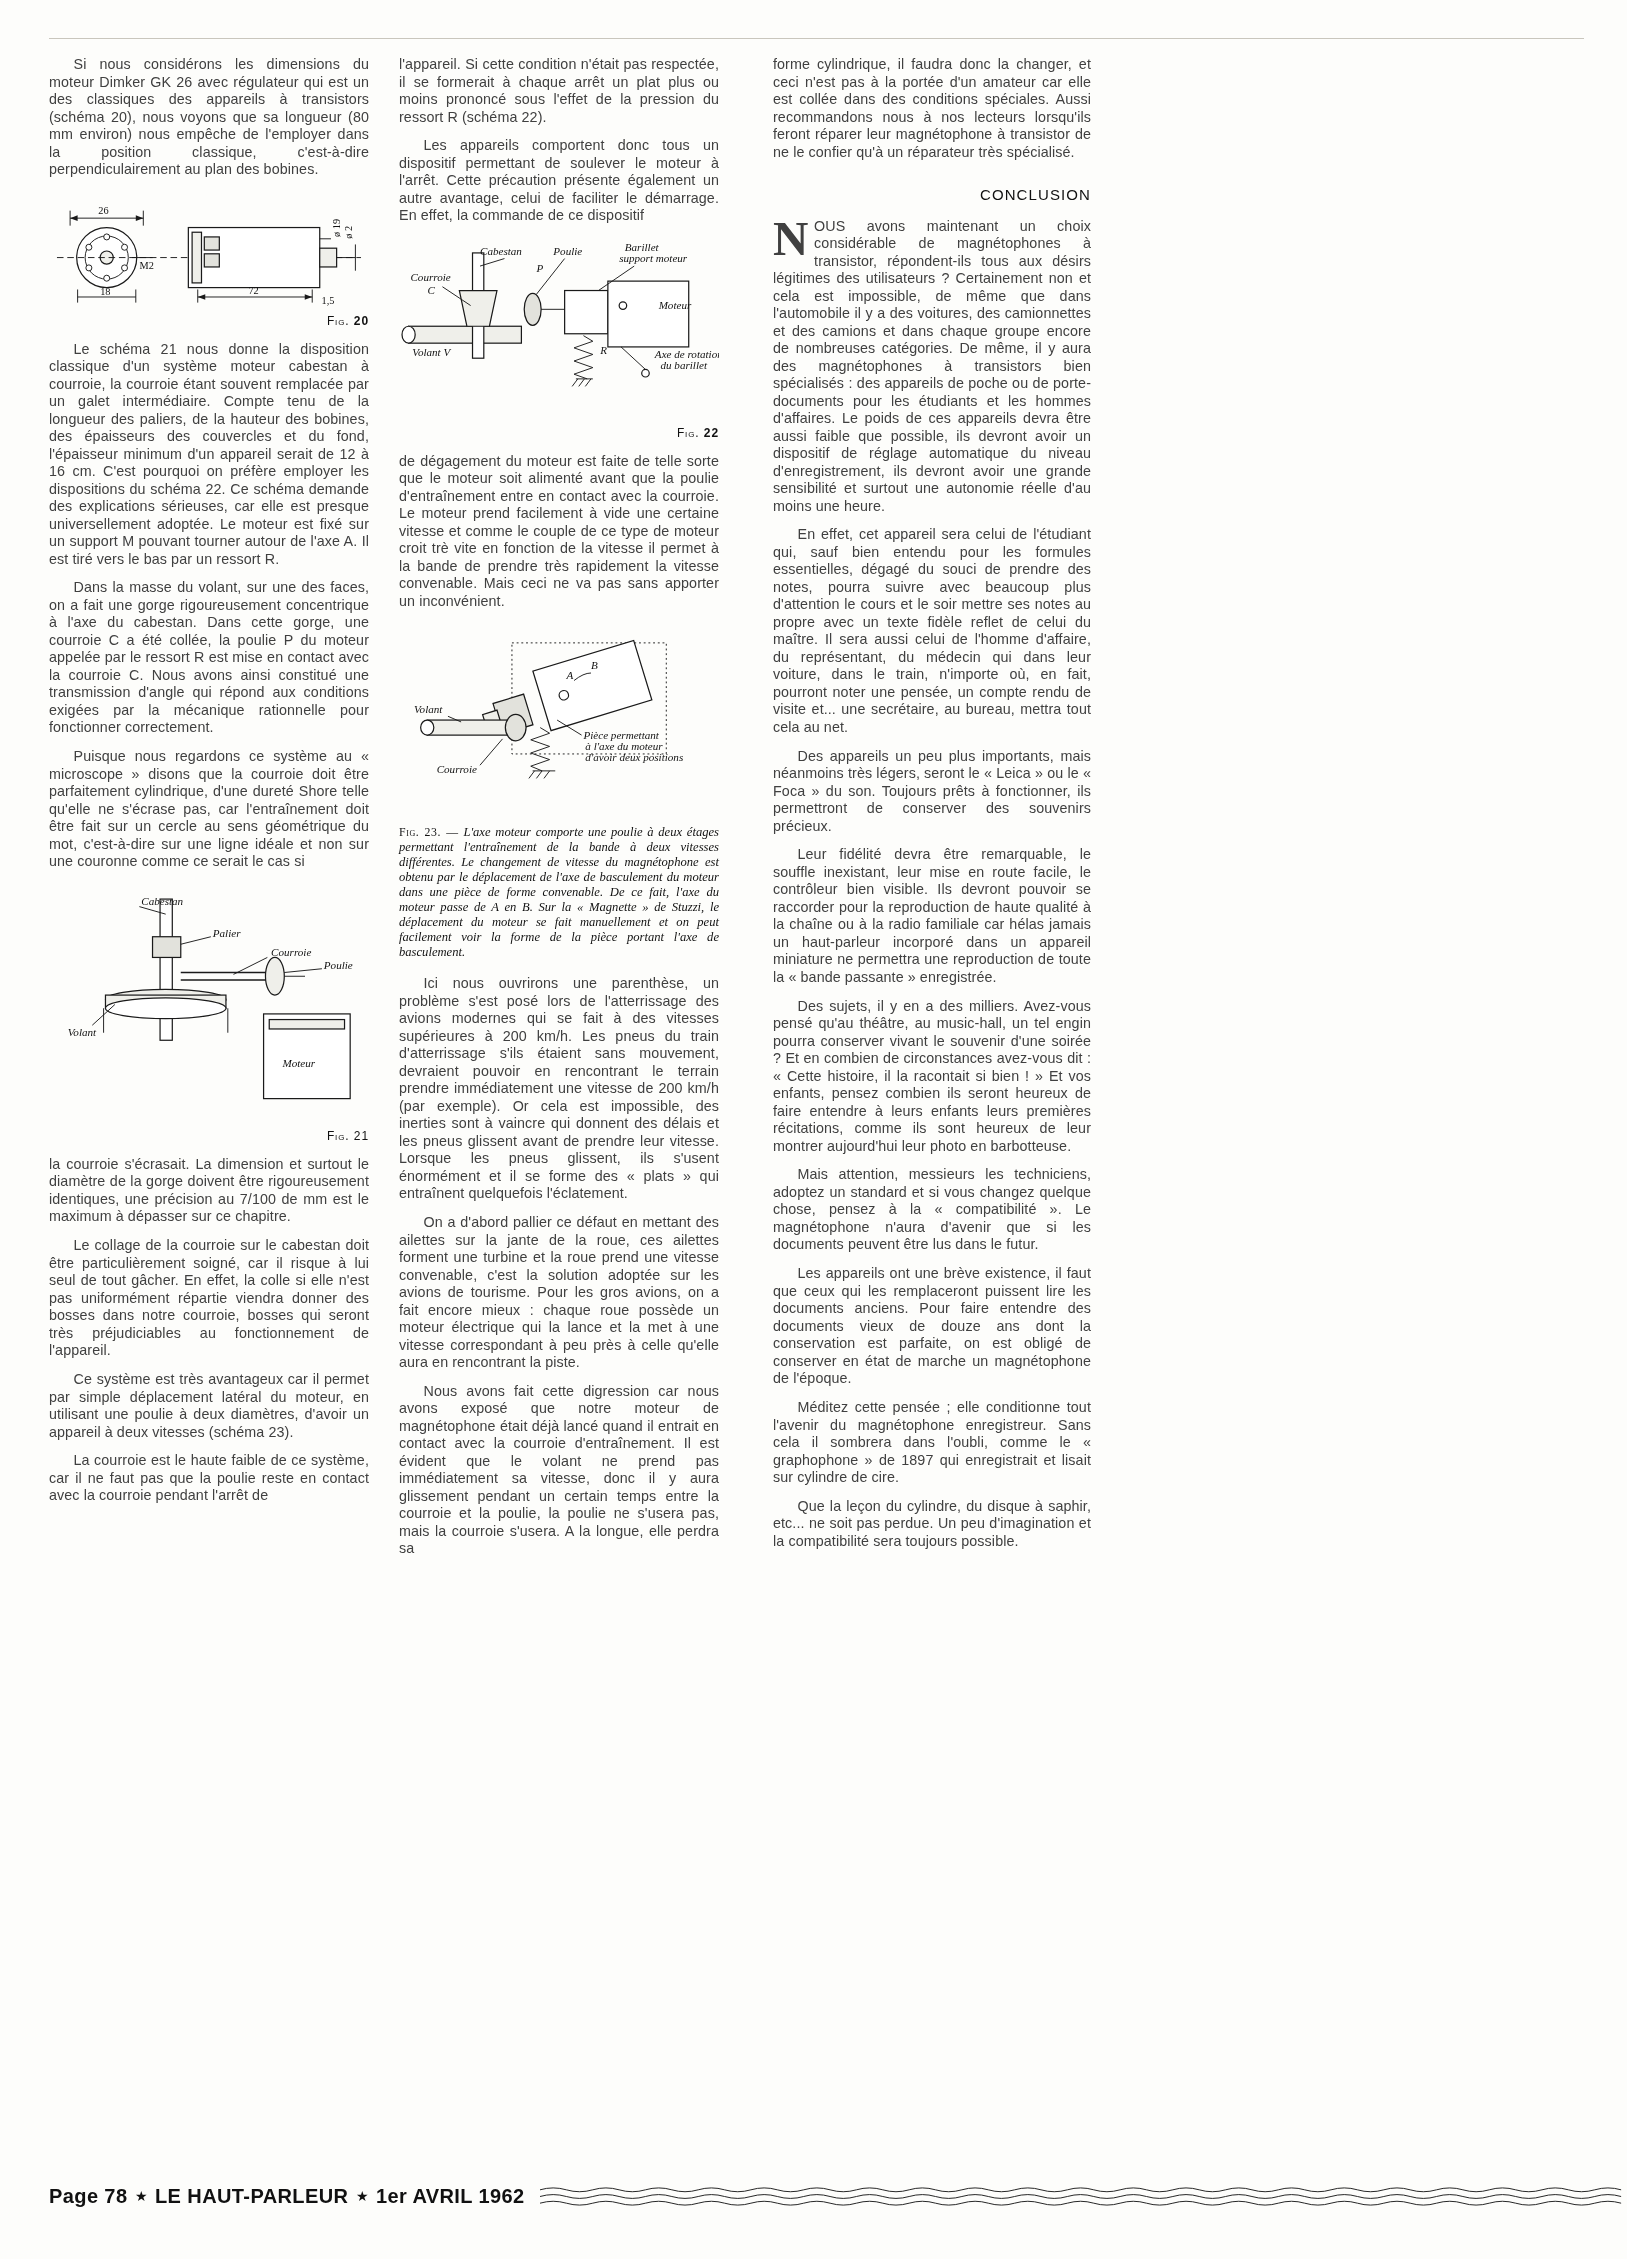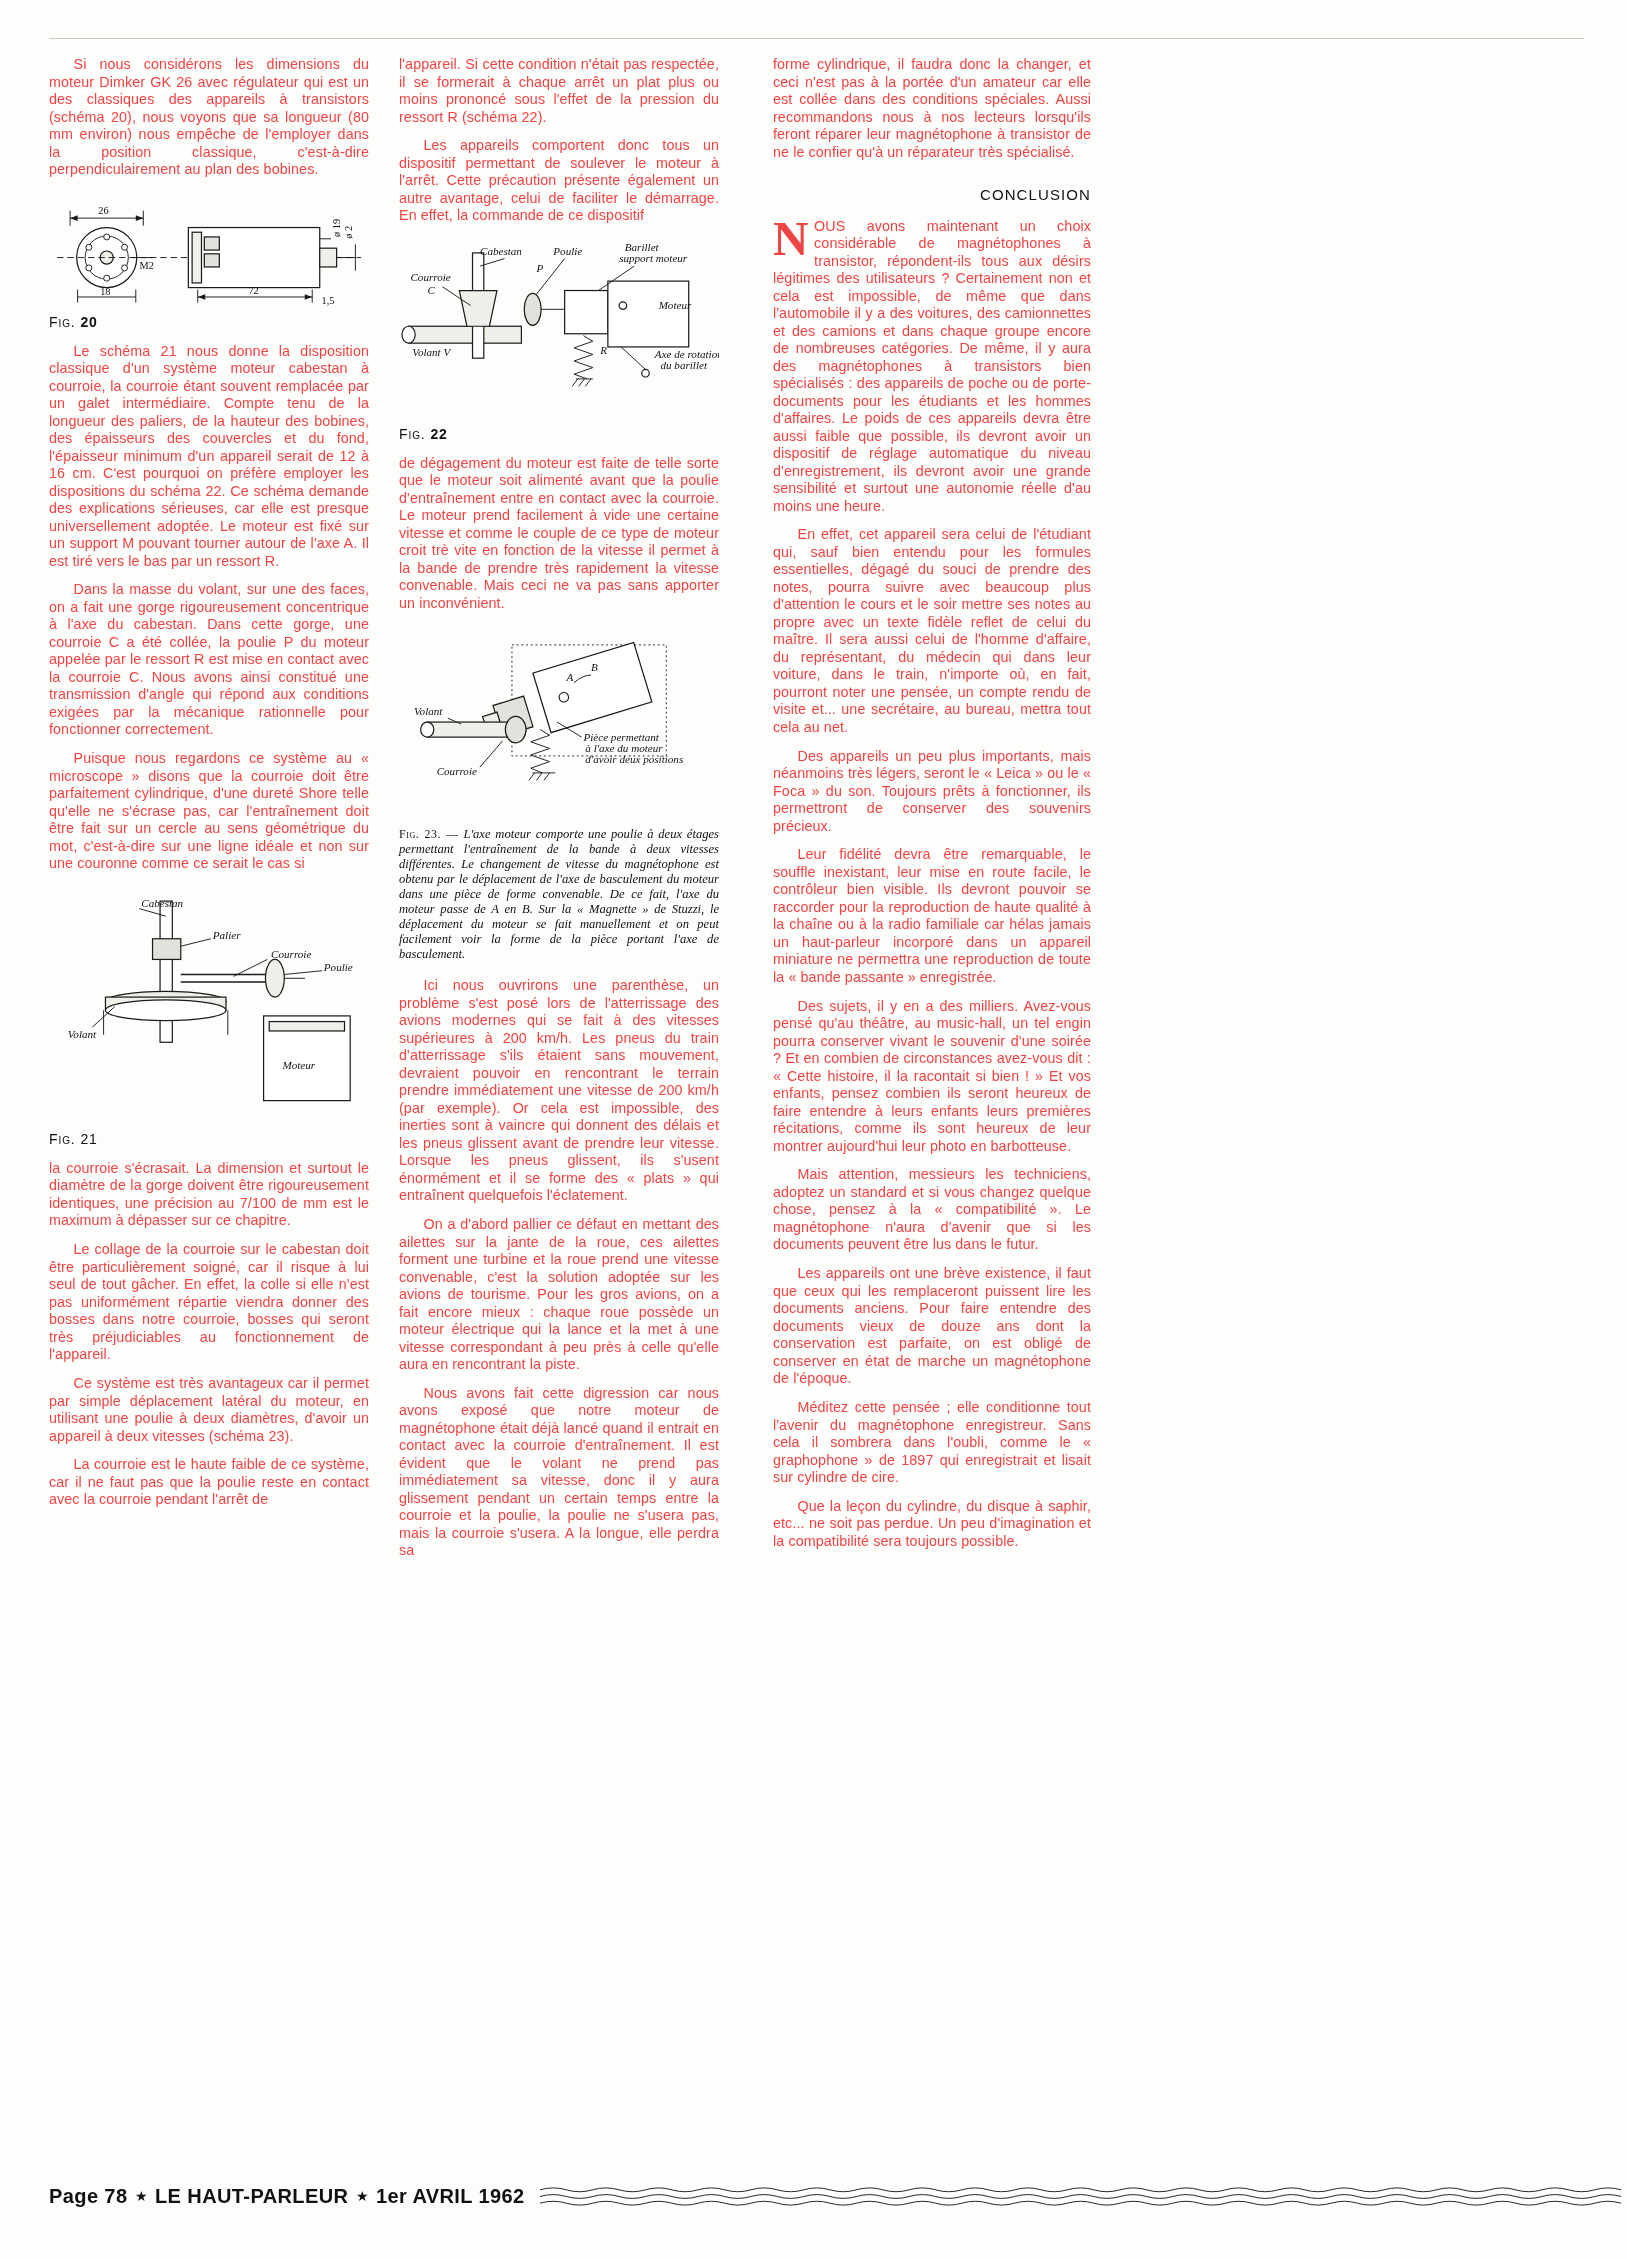--- a/index.html
+++ b/index.html
@@ -25,21 +25,21 @@
   .col-1 { width:320px; }
   .col-2 { width:320px; }
   .col-3 { width:318px;margin-left:24px; }
   p {
     margin:0 0 11.3px 0;
     font-size:14.3px;
     line-height:17.5px;
     text-align:justify;
     text-indent:24.5px;
     letter-spacing:0.1px;
-    color:#ef4444;
+    color:#404040;
   }
   p.noind { text-indent:0; }
   h2.conclusion {
     font-size:15px;
     font-weight:normal;
     letter-spacing:1.1px;
     text-align:right;
     margin:24.5px 0 15px 0;
   }
   .dropcap-par {
@@ -47,22 +47,22 @@
   }
   .dropcap {
     float:left;
     font-size:49px;
     line-height:40px;
     font-weight:bold;
     padding:1.9px 5.6px 0 0;
     font-family:"Liberation Serif", serif;
   }
   .figcap {
-    text-align:left;
-    font-size:14px;
+    text-align:right;
+    font-size:12px;
     letter-spacing:0.9px;
     font-variant:small-caps;
     margin:1.9px 0 13px 0;
   }
   .figcap b { font-weight:bold; }
   .figcap-long {
     font-size:12.6px;
     line-height:15px;
     font-style:italic;
     text-align:justify;

